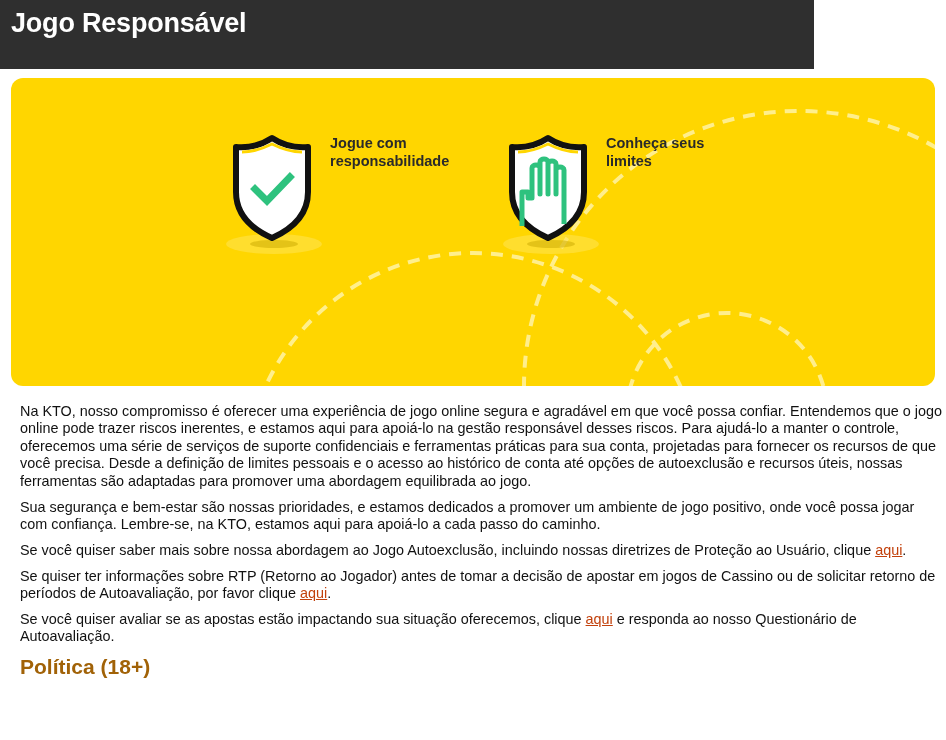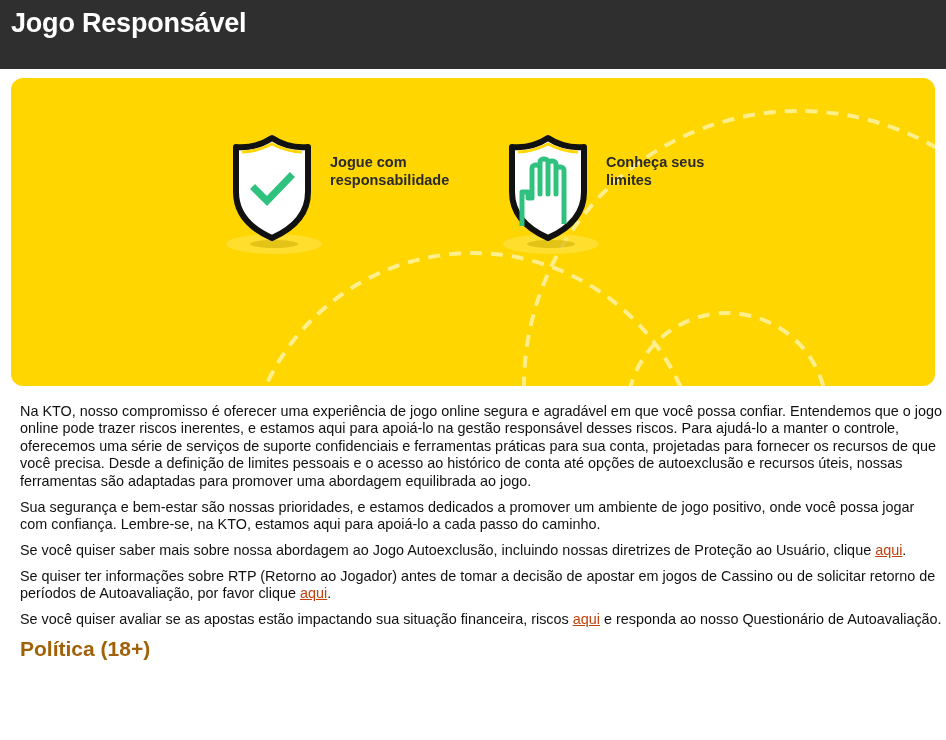--- a/index.html
+++ b/index.html
@@ -1,23 +1,23 @@
 <!DOCTYPE html>
 <html><head>
 <meta charset="utf-8">
 <style>
   html, body { margin: 0; padding: 0; background: #ffffff; }
   body { width: 946px; height: 740px; overflow: hidden; font-family: "Liberation Sans", "DejaVu Sans", sans-serif; color: #111; position: relative; }
-  .header { position: absolute; left: 0; top: 0; width: 946px; height: 69px; background: #2f2f2f; }
+  .header { position: absolute; left: 0; top: 0; width: 814px; height: 69px; background: #2f2f2f; }
   .header h1 { margin: 0; position: absolute; left: 11px; top: 8px; font-size: 27px; font-weight: bold; color: #ffffff; letter-spacing: -0.2px; }
   .banner { position: absolute; left: 11px; top: 78px; width: 924px; height: 308px; background: #ffd600; border-radius: 12px; overflow: hidden; }
   .banner svg.arcs { position: absolute; left: 0; top: 0; }
   .feature { position: absolute; top: 56px; display: flex; align-items: flex-start; }
   .feature .shield { width: 80px; height: 120px; position: relative; }
-  .feature .label { margin-left: 18px; margin-top: 19px; font-size: 14.5px; font-weight: bold; color: #2a2a2a; line-height: 18px; width: 140px; }
+  .feature .label { margin-left: 18px; font-size: 14.5px; font-weight: bold; color: #2a2a2a; line-height: 18px; width: 140px; }
   .content { position: absolute; left: 20px; top: 403px; width: 924px; font-size: 14.4px; line-height: 17.4px; color: #111; }
   .content p { margin: 0 0 8.5px 0; }
   .content a { color: #c2410c; text-decoration: underline; }
   .content h2 { margin: 12px 0 0 0; font-size: 21px; font-weight: bold; color: #a16207; }
 </style>
 </head>
 <body>
 
 <div class="header">
   <h1>Jogo Responsável</h1>
@@ -63,15 +63,15 @@
       <div>limites</div>
     </div>
   </div>
 </div>
 
 <div class="content">
   <p>Na KTO, nosso compromisso é oferecer uma experiência de jogo online segura e agradável em que você possa confiar. Entendemos que o jogo online pode trazer riscos inerentes, e estamos aqui para apoiá-lo na gestão responsável desses riscos. Para ajudá-lo a manter o controle, oferecemos uma série de serviços de suporte confidenciais e ferramentas práticas para sua conta, projetadas para fornecer os recursos de que você precisa. Desde a definição de limites pessoais e o acesso ao histórico de conta até opções de autoexclusão e recursos úteis, nossas ferramentas são adaptadas para promover uma abordagem equilibrada ao jogo.</p>
   <p>Sua segurança e bem-estar são nossas prioridades, e estamos dedicados a promover um ambiente de jogo positivo, onde você possa jogar com confiança. Lembre-se, na KTO, estamos aqui para apoiá-lo a cada passo do caminho.</p>
   <p><span>Se você quiser saber mais sobre nossa abordagem ao Jogo Autoexclusão, incluindo nossas diretrizes de Proteção ao Usuário, clique </span><a href="#">aqui</a><span>.</span></p>
   <p><span>Se quiser ter informações sobre RTP (Retorno ao Jogador) antes de tomar a decisão de apostar em jogos de Cassino ou de solicitar retorno de períodos de Autoavaliação, por favor clique </span><a href="#">aqui</a><span>.</span></p>
-  <p><span>Se você quiser avaliar se as apostas estão impactando sua situação financeira, riscos </span><a href="#">aqui</a><span> e responda ao nosso Questionário de Autoavaliação.</span></p>
+  <p><span>Se você quiser avaliar se as apostas estão impactando sua situação oferecemos, clique </span><a href="#">aqui</a><span> e responda ao nosso Questionário de Autoavaliação.</span></p>
   <h2>Política (18+)</h2>
 </div>
 
 </body></html>

